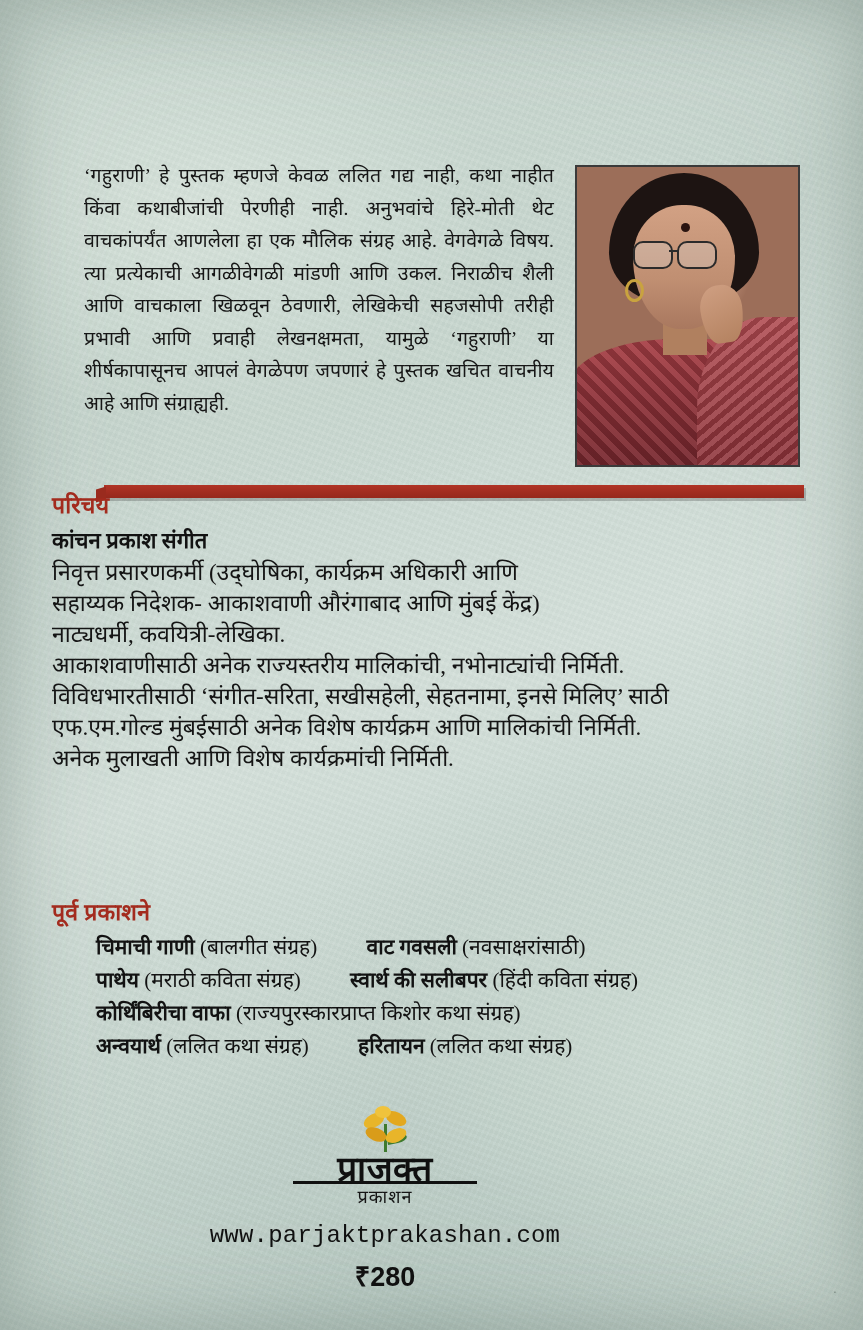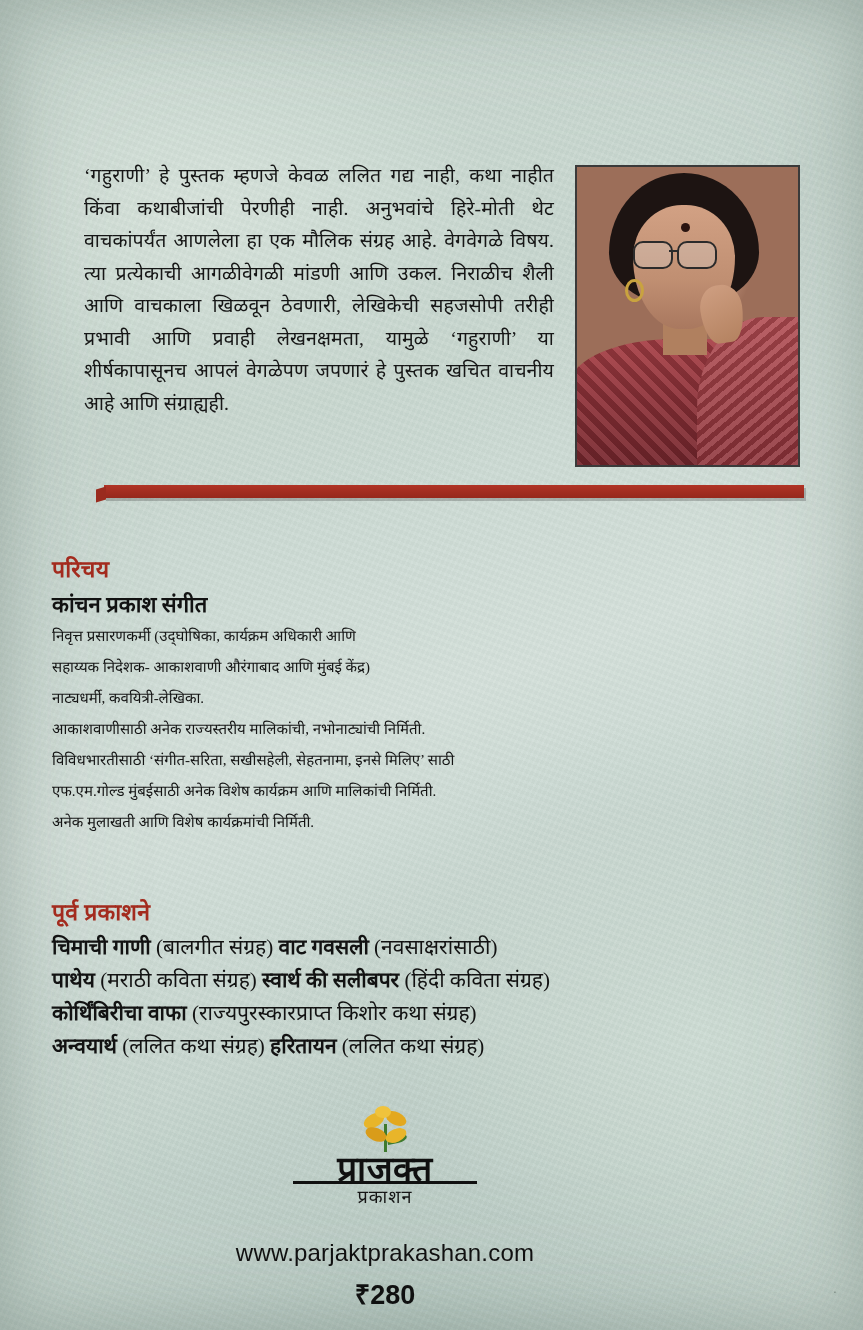--- a/index.html
+++ b/index.html
@@ -185,34 +185,34 @@
     margin-bottom: 4px;
     letter-spacing: 0.2px;
   }
   .sec-name {
     font-size: 22px;
     font-weight: bold;
     color: #121212;
     margin-bottom: 3px;
   }
   .sec-line {
-    font-size: 15px;
+    font-size: 23px;
     line-height: 31px;
     color: #141414;
   }
 
-  #intro-block { top: 552px; }
+  #intro-block { top: 488px; }
   #prev-block { top: 895px; }
 
   .prev-line {
     font-size: 21px;
     line-height: 33px;
     color: #121212;
   }
-  .prev-line b { font-weight: bold; }
+  .prev-line b { font-weight: bold; margin-left: 44px; }
 
   
   .publisher {
     position: absolute;
     left: 0;
     top: 1108px;
     width: 770px;
     text-align: center;
   }
   .logo-wrap {
@@ -279,24 +279,24 @@
   }
   .logo-underline {
     position: absolute;
     left: 18px;
     top: 73px;
     width: 184px;
     height: 3px;
     background: #101010;
   }
   .website {
-    margin-top: 19px;
+    margin-top: 2px;
     font-size: 24px;
     color: #101010;
-    font-family: Liberation Sans, sans-serif;
+    font-family: Liberation Mono, monospace;
     letter-spacing: 0.2px;
   }
   .price {
     margin-top: 8px;
     font-size: 27px;
     font-weight: bold;
     color: #101010;
     font-family: "Liberation Sans", sans-serif;
   }
   .corner-mark {

